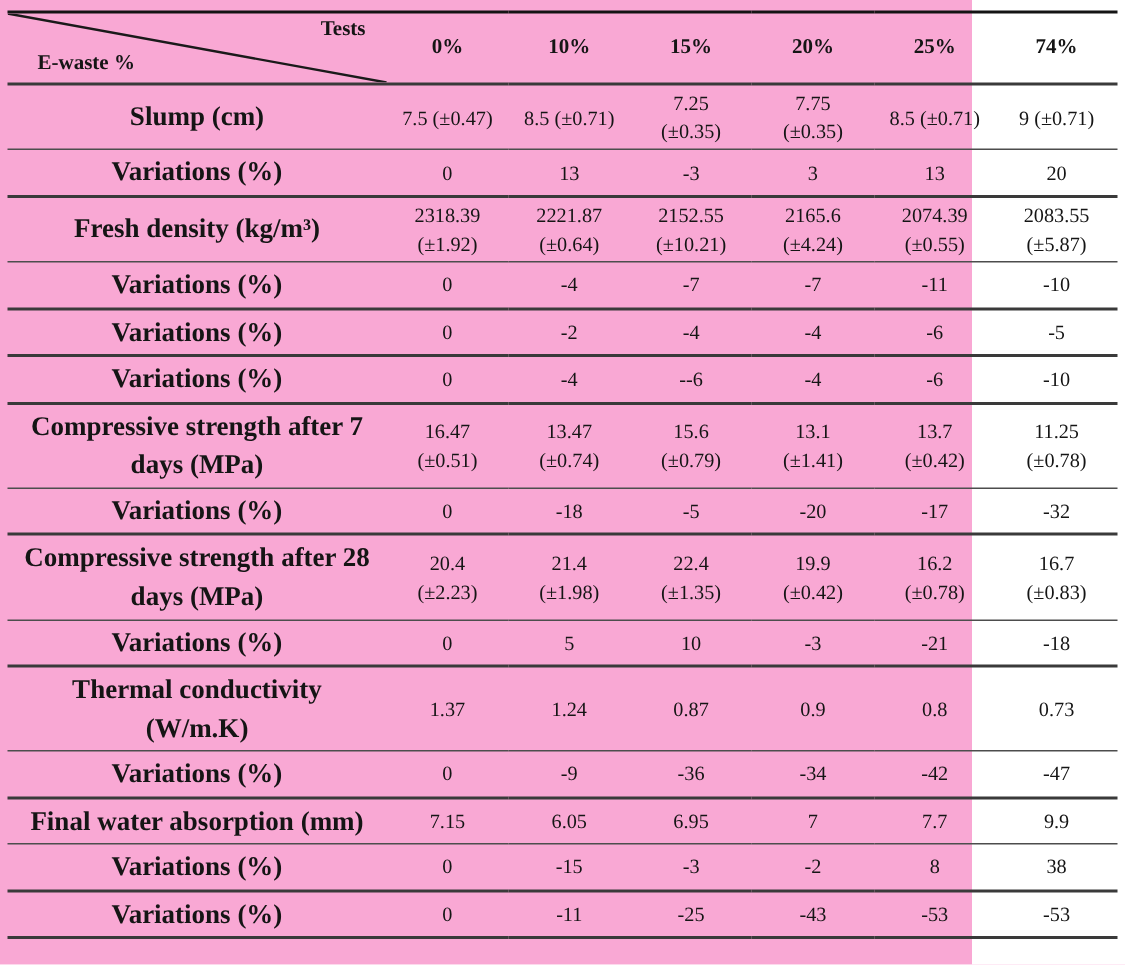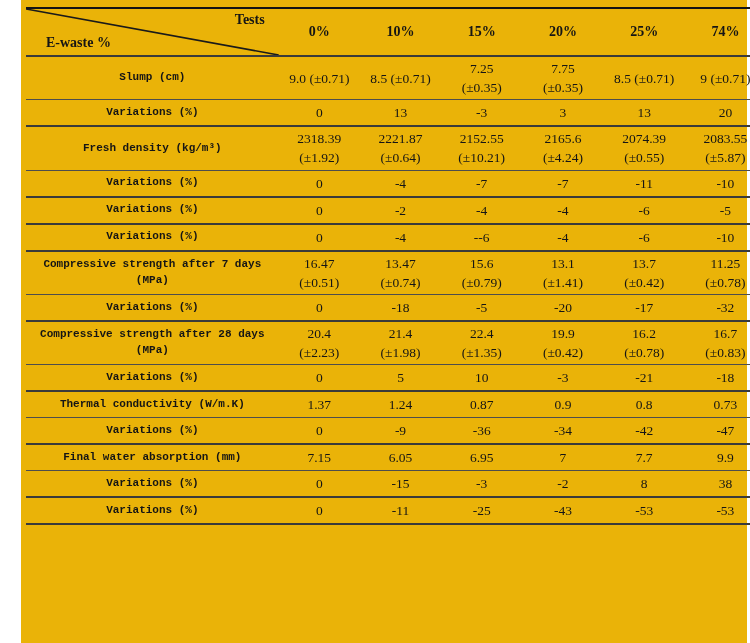--- a/index.html
+++ b/index.html
@@ -2,28 +2,27 @@
 <html><head>
 <meta charset="utf-8">
 <style>
   html, body {
     margin: 0;
     padding: 0;
     background: #ffffff;
     width: 750px;
   }
   .page {
-    width: 726px;
+    width: 648px;
     height: 643px;
     box-sizing: border-box;
     padding: 7px 5px 6px 5px;
-    background: #eab308;
+    background: #f9a8d4;
     font-family: "Liberation Serif", "DejaVu Serif", serif;
     color: #151515;
-    margin-left: 21px;
   }
   table.results {
     width: 740px;
     border-collapse: collapse;
     table-layout: fixed;
     border-top: 2.5px solid #141414;
     border-bottom: 2.5px solid #141414;
   }
   col.label-col { width: 252px; }
   col.value-col { width: 81px; }
@@ -66,22 +65,21 @@
     bottom: 2px;
     left: 20px;
     font-weight: bold;
     font-size: 14px;
   }
 
   
   tbody th.row-label {
     font-weight: bold;
     padding: 2px 10px;
-    font-size: 11px;
-    font-family: Liberation Mono, monospace;
+    font-size: 18px;
   }
   tbody td.value-cell {
     white-space: pre-line;
     font-weight: normal;
     padding: 2px 1px;
   }
   tr.measurement > th,
   tr.measurement > td {
     border-bottom: 1px solid #4d4d4d;
   }
@@ -122,21 +120,21 @@
         <th>10%</th>
         <th>15%</th>
         <th>20%</th>
         <th>25%</th>
         <th>74%</th>
       </tr>
     </thead>
     <tbody>
         <tr class="measurement">
           <th class="row-label">Slump (cm)</th>
-          <td class="value-cell">9.0 (±0.71)</td>
+          <td class="value-cell">7.5 (±0.47)</td>
           <td class="value-cell">8.5 (±0.71)</td>
           <td class="value-cell">7.25
 (±0.35)</td>
           <td class="value-cell">7.75
 (±0.35)</td>
           <td class="value-cell">8.5 (±0.71)</td>
           <td class="value-cell">9 (±0.71)</td>
         </tr>
         <tr class="variation">
           <th class="row-label">Variations (%)</th>

